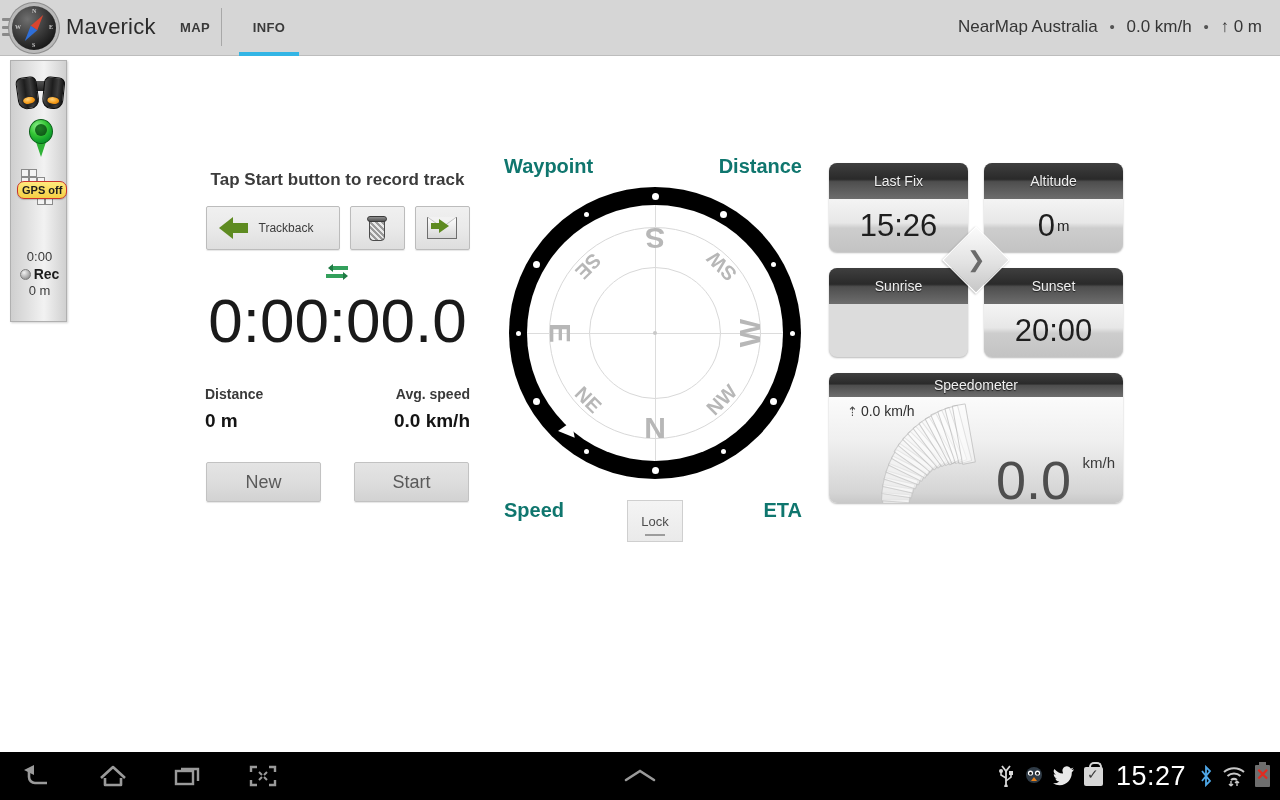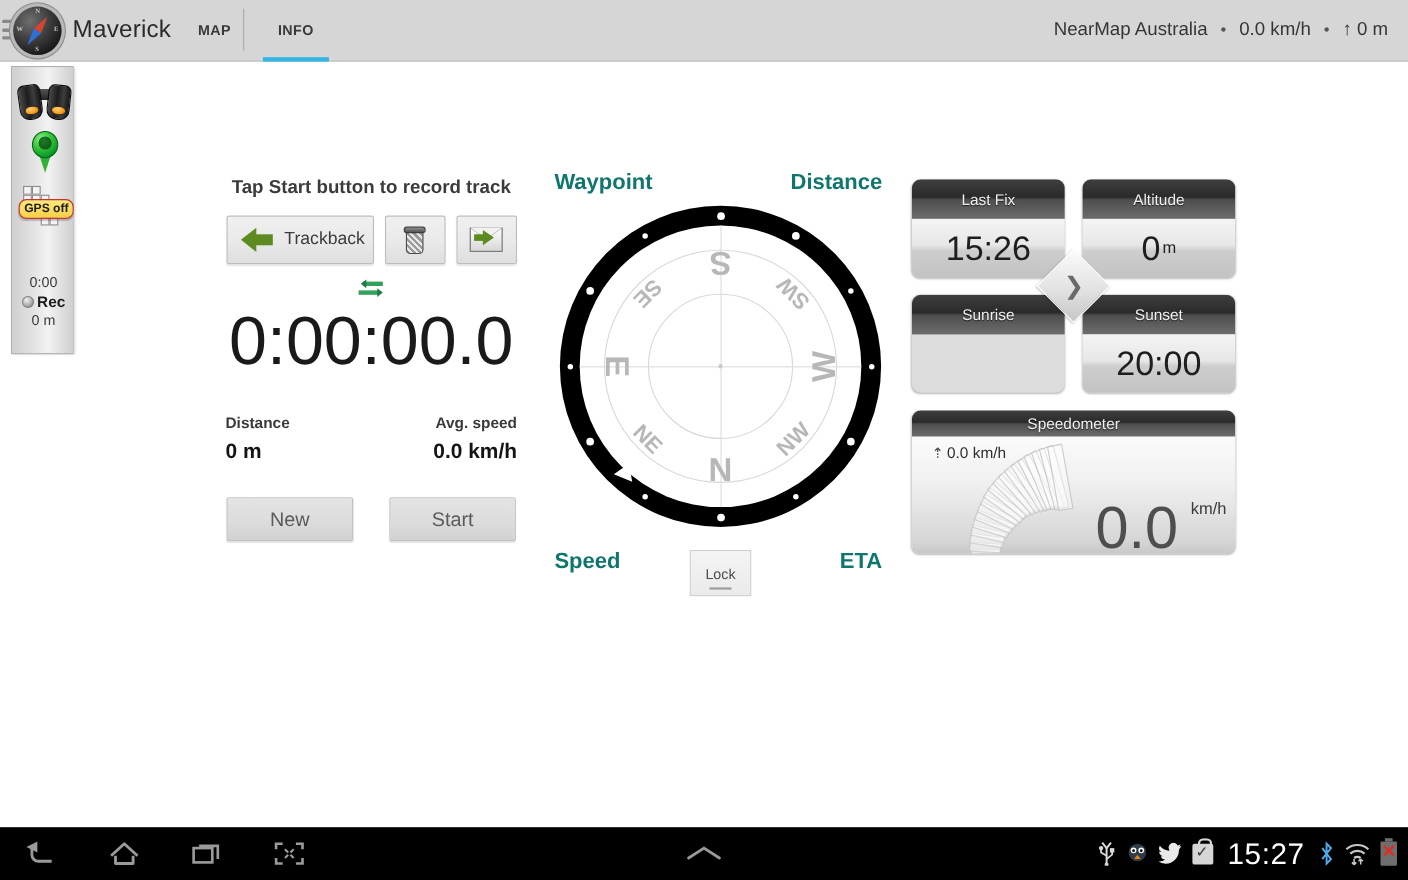--- a/index.html
+++ b/index.html
@@ -128,21 +128,21 @@
   .panel-time  { position:absolute; left:0; width:57px; top:188px; text-align:center; font-size:13px; color:#3a3a3a; }
   .panel-rec   { position:absolute; left:0; width:57px; top:205px; text-align:center; font-size:14px; font-weight:bold; color:#1d1d1d; }
   .panel-rec .led {
     display:inline-block; width:11px; height:11px; border-radius:50%; margin-right:3px;
     background: radial-gradient(circle at 35% 30%, #f2f2f2, #9e9e9e 70%, #6d6d6d);
     border:1px solid #7d7d7d; vertical-align:-1px;
   }
   .panel-dist  { position:absolute; left:0; width:57px; top:222px; text-align:center; font-size:13px; color:#3a3a3a; }
 
   
-  .track-col { position:absolute; left:195px; top:160px; width:285px; }
+  .track-col { position:absolute; left:195px; top:170px; width:285px; }
   .track-hint {
     text-align:center; font-size:17px; font-weight:bold; color:#3b3b3b;
     margin-bottom:16px;
   }
   .track-btn-row { display:flex; justify-content:center; gap:10px; }
   .btn3d {
     background: linear-gradient(to bottom,#f0f0f0 0%,#eaeaea 50%,#dedede 100%);
     border:1px solid #bcbcbc; border-radius:2px;
     box-shadow: 0 1px 1px rgba(0,0,0,.10);
     cursor:pointer;
@@ -155,21 +155,21 @@
     position:relative; width:30px; height:22px; flex:0 0 auto;
   }
   .arrow-left .head {
     position:absolute; left:0; top:0; width:0; height:0;
     border-top:11px solid transparent; border-bottom:11px solid transparent;
     border-right:14px solid #5e8b21;
   }
   .arrow-left .tail {
     position:absolute; left:13px; top:6px; width:16px; height:10px; background:#5e8b21;
   }
-  .btn-trackback .lbl { font-size:16px; color:#3c3c3c; }
+  .btn-trackback .lbl { font-size:12px; color:#3c3c3c; }
   .btn-sq { width:55px; height:44px; display:flex; align-items:center; justify-content:center; }
   .trashcan { position:relative; width:20px; height:26px; }
   .trashcan .body {
     position:absolute; left:2px; top:5px; width:16px; height:21px; border-radius:1px 1px 4px 4px;
     background:
       repeating-linear-gradient(45deg, #9a9a9a 0 2px, #e8e8e8 2px 4px),
       #bdbdbd;
     border:1px solid #4c4c4c;
   }
   .trashcan .lid {

